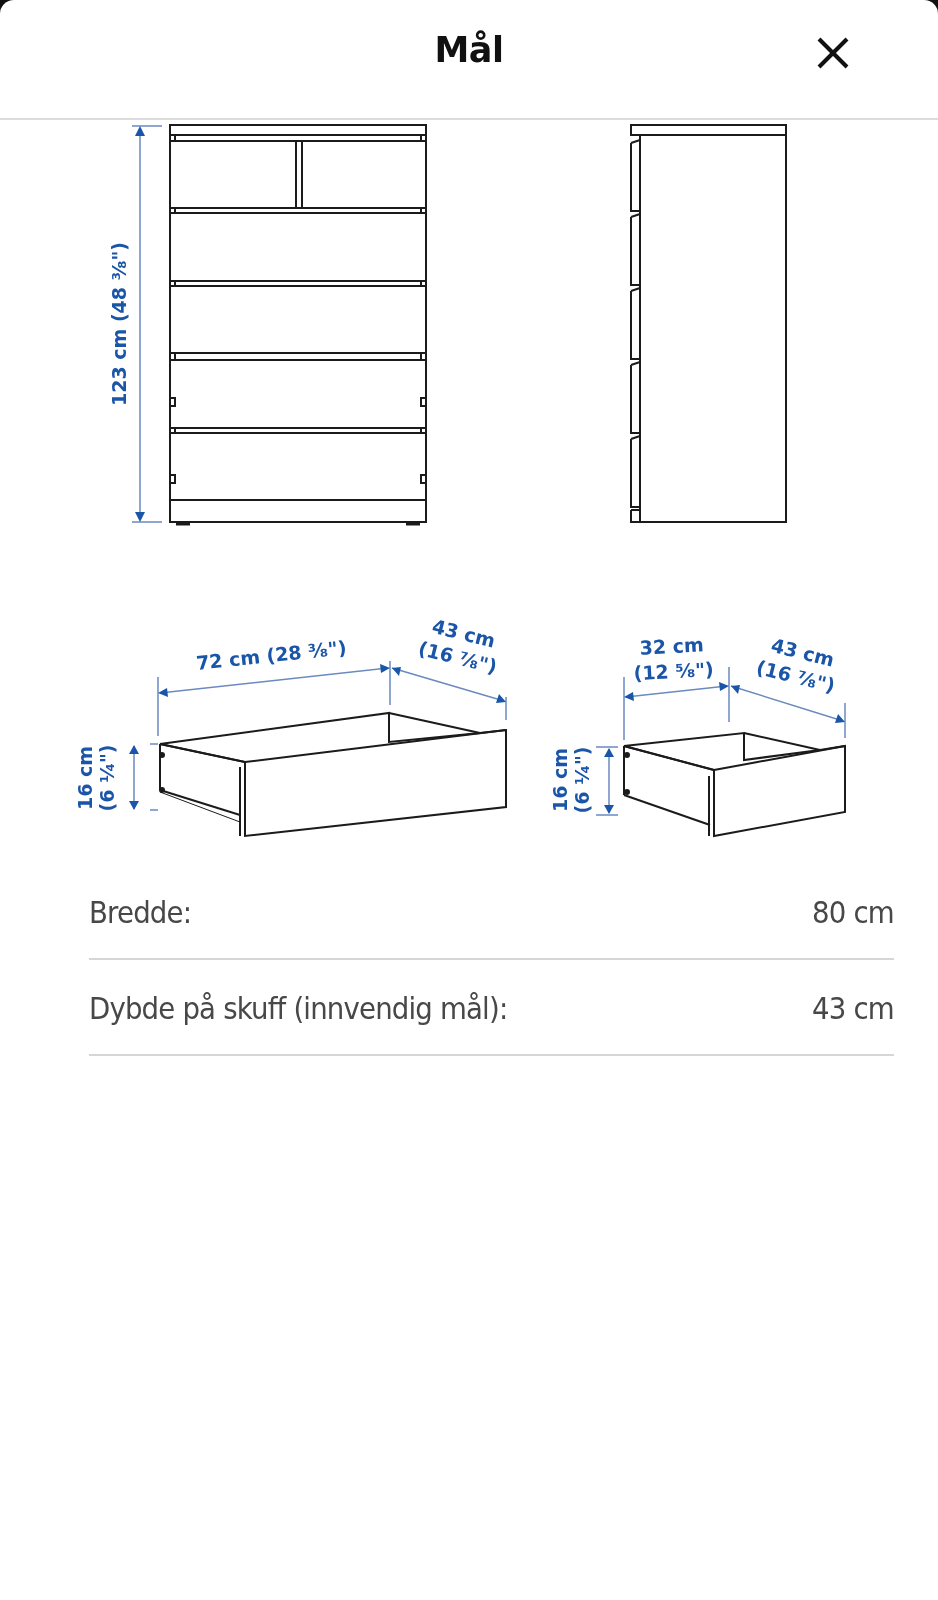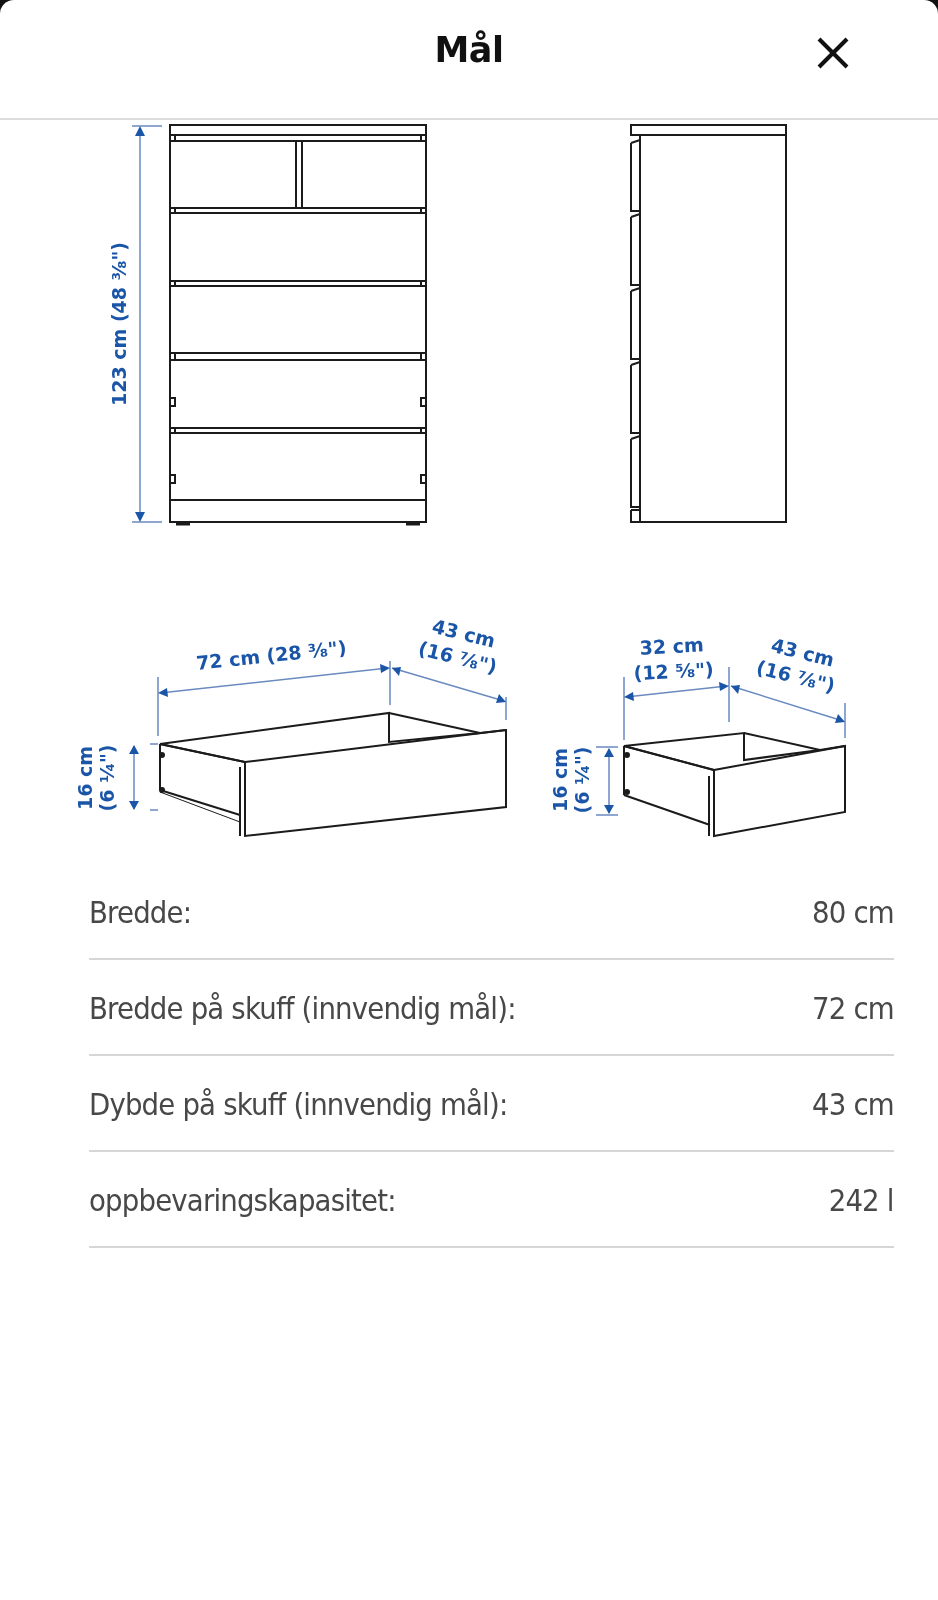--- a/index.html
+++ b/index.html
@@ -182,25 +182,17 @@
       </g>
     </svg>
   </div>
 
   <div class="specs">
     <div class="spec-row">
       <span class="spec-label">Bredde:</span>
       <span class="spec-value">80 cm</span>
     </div>
     <div class="spec-row">
-      <span class="spec-label">Bredde på skuff (innvendig mål):</span>
-      <span class="spec-value">72 cm</span>
-    </div>
-    <div class="spec-row">
       <span class="spec-label">Dybde på skuff (innvendig mål):</span>
       <span class="spec-value">43 cm</span>
-    </div>
-    <div class="spec-row">
-      <span class="spec-label">oppbevaringskapasitet:</span>
-      <span class="spec-value">242 l</span>
     </div>
   </div>
 </div>
 
 </body></html>

